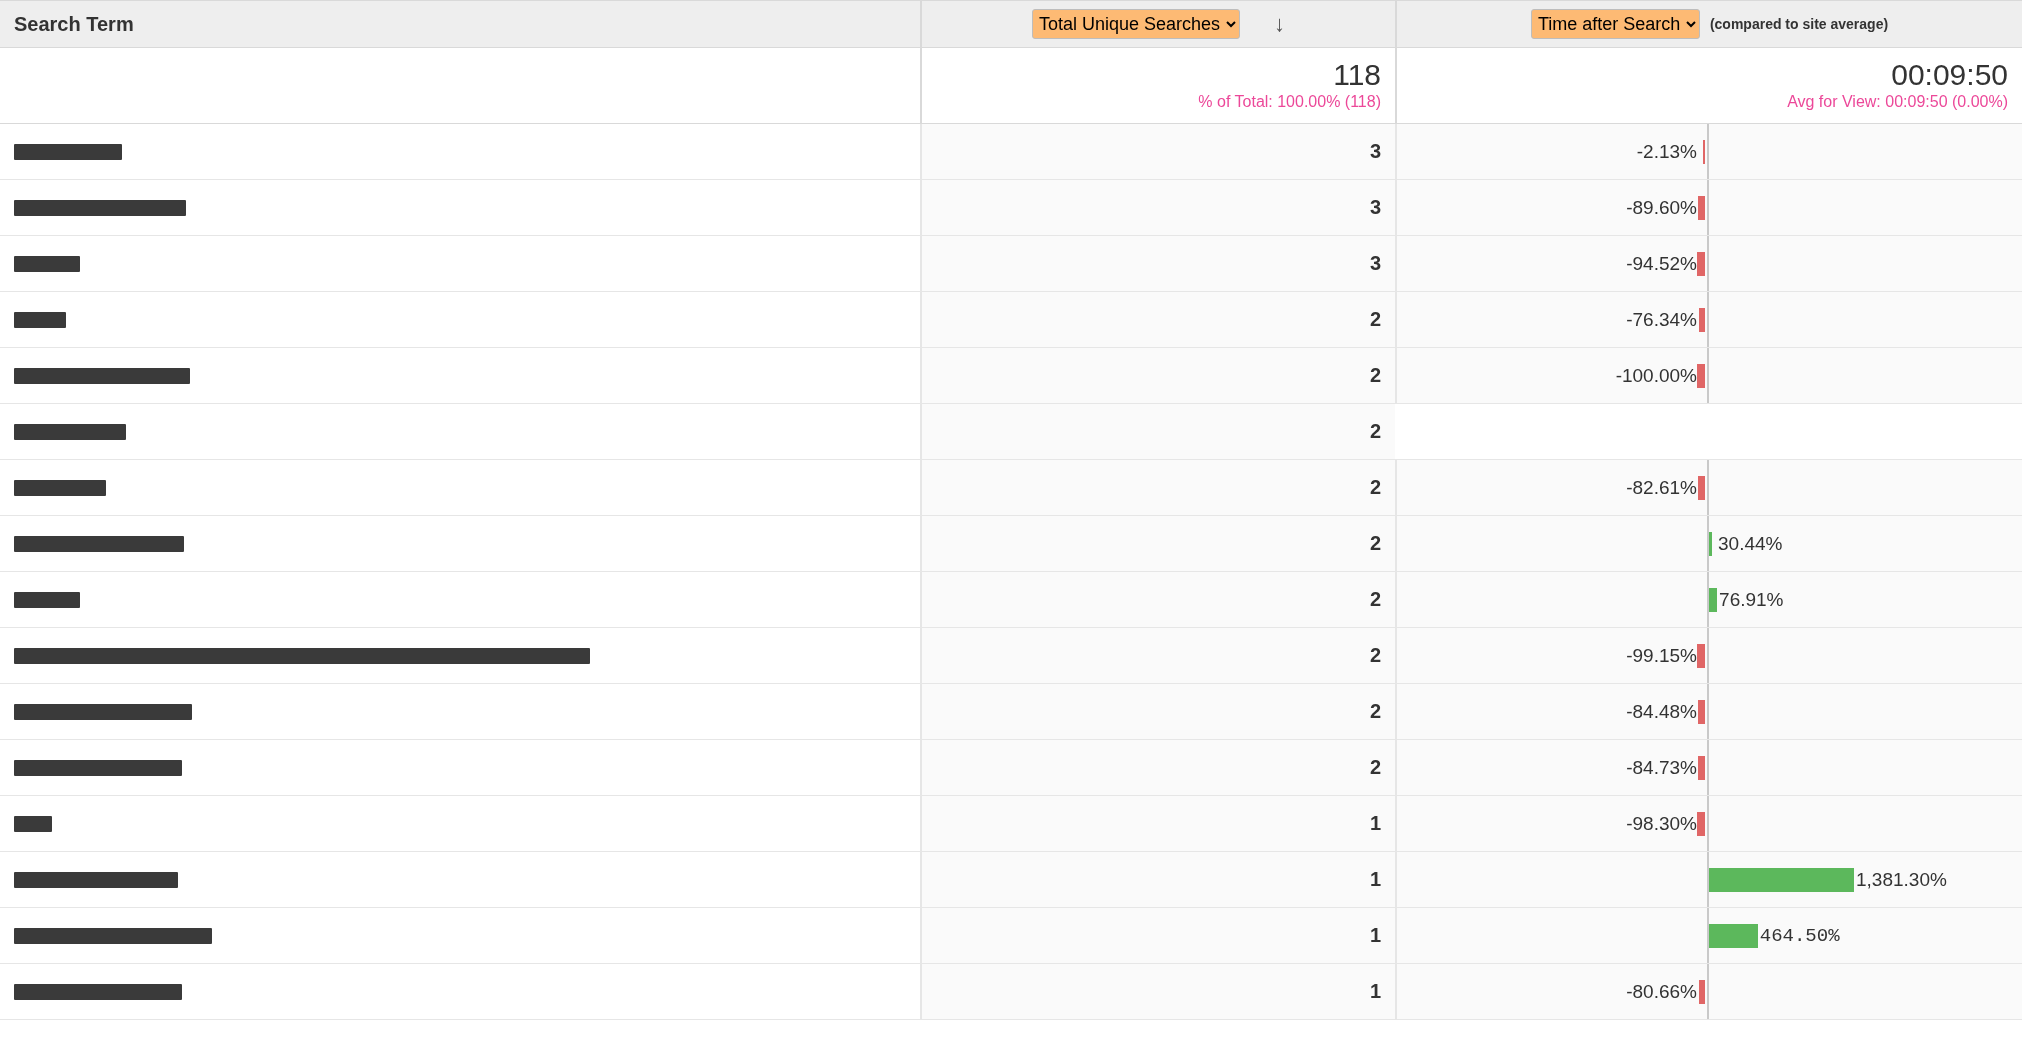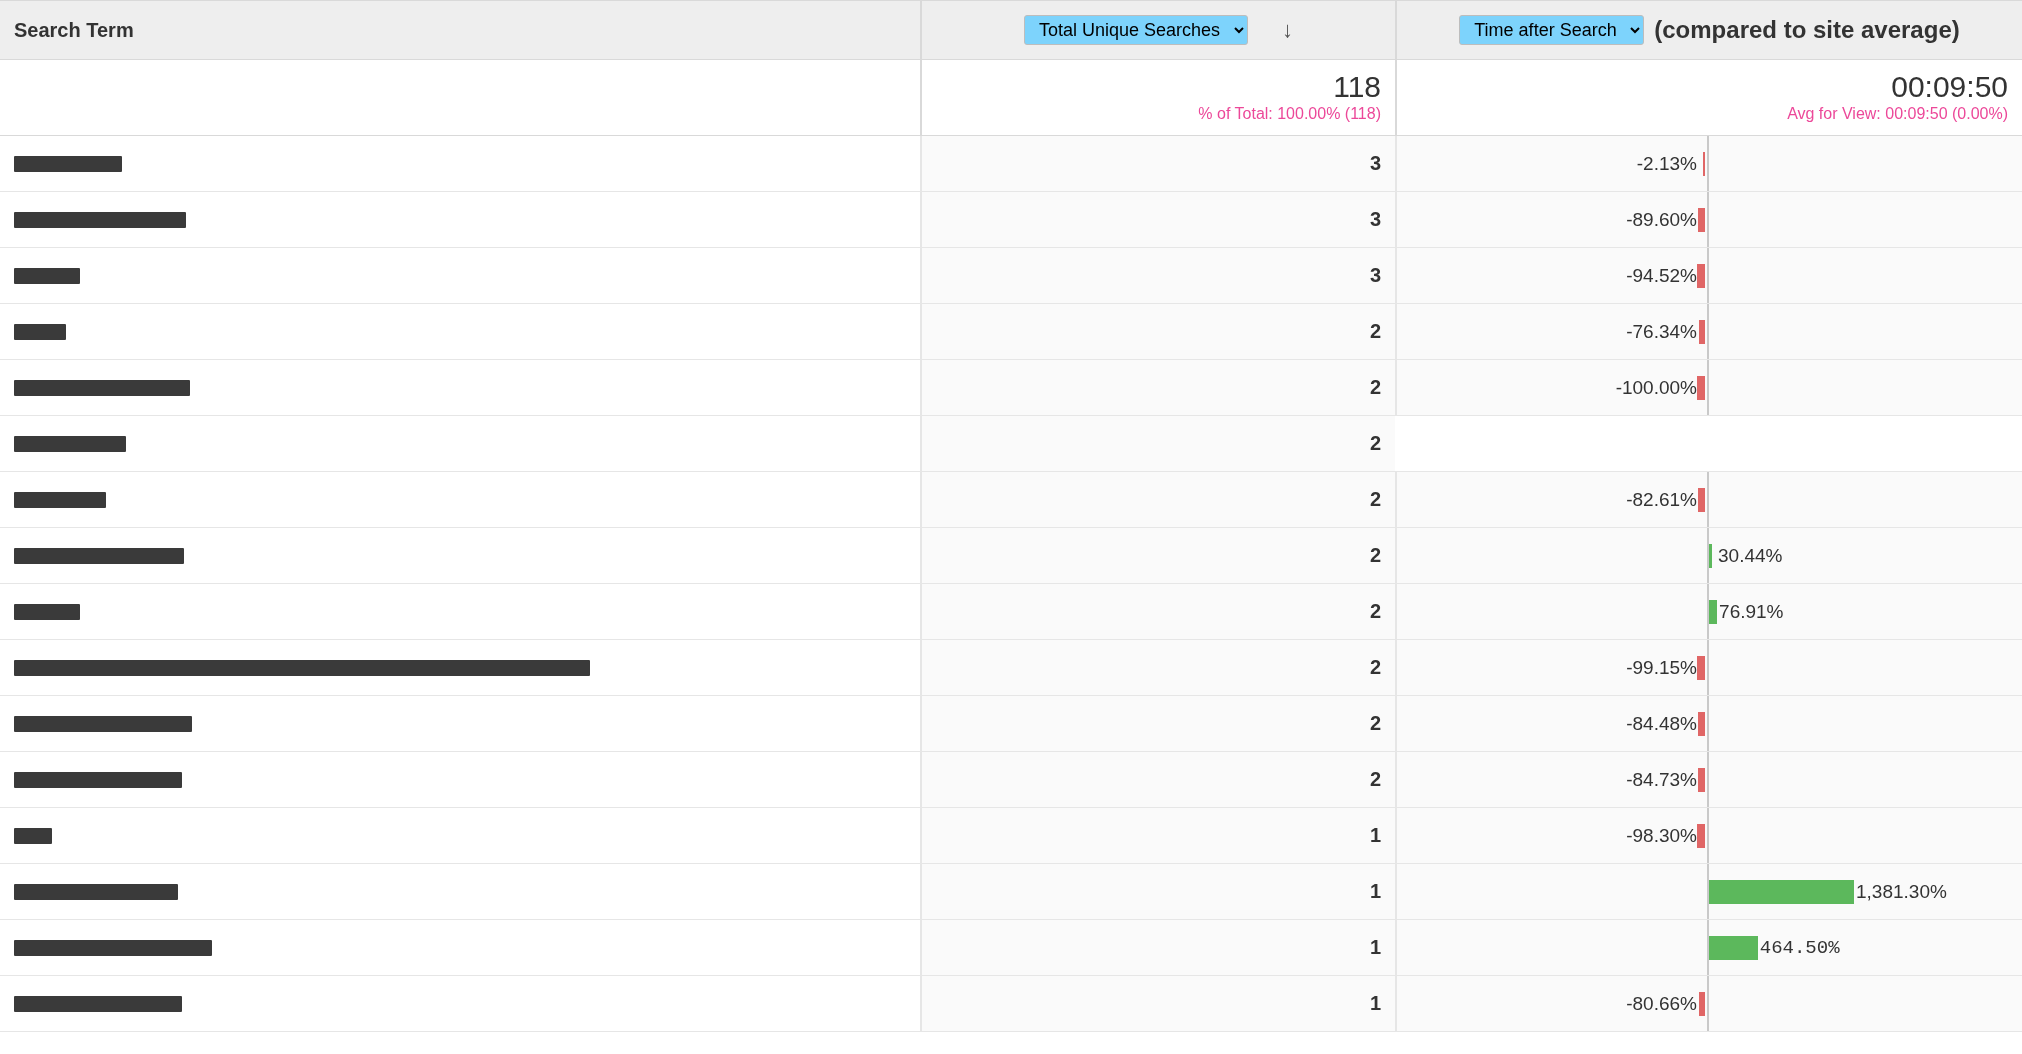--- a/index.html
+++ b/index.html
@@ -13,53 +13,53 @@
   }
   .wrap { width: 2022px; }
 
   
   .header-row {
     display: grid;
     grid-template-columns: 920px 475px 627px;
     background: #eeeeee;
     border-top: 1px solid #d9d9d9;
     border-bottom: 1px solid #d9d9d9;
-    height: 60px;
+    height: 48px;
     align-items: center;
   }
   .header-cell {
     padding: 0 14px;
     height: 100%;
     display: flex;
     align-items: center;
     border-left: 2px solid #d9d9d9;
   }
   .header-cell:first-child { border-left: none; }
   .header-cell.col-term { font-weight: bold; font-size: 20px; color: #333; }
   .header-cell.col-searches,
   .header-cell.col-time {
     justify-content: center;
     gap: 10px;
   }
   select.metric-select {
     font-size: 18px;
-    padding: 3px 10px;
+    padding: 3px 2px;
     border: 1px solid #bdbdbd;
     border-radius: 3px;
-    background: #7dd3fc;
+    background: #fdba74;
     font-family: inherit;
   }
   .sort-arrow {
     font-size: 22px;
     color: #555;
     margin-left: 24px;
   }
   .comparison-note {
     font-weight: bold;
-    font-size: 24px;
+    font-size: 14px;
     color: #333;
   }
 
   
   .summary-row {
     display: grid;
     grid-template-columns: 920px 475px 627px;
     border-bottom: 1px solid #d9d9d9;
     height: 76px;
   }

